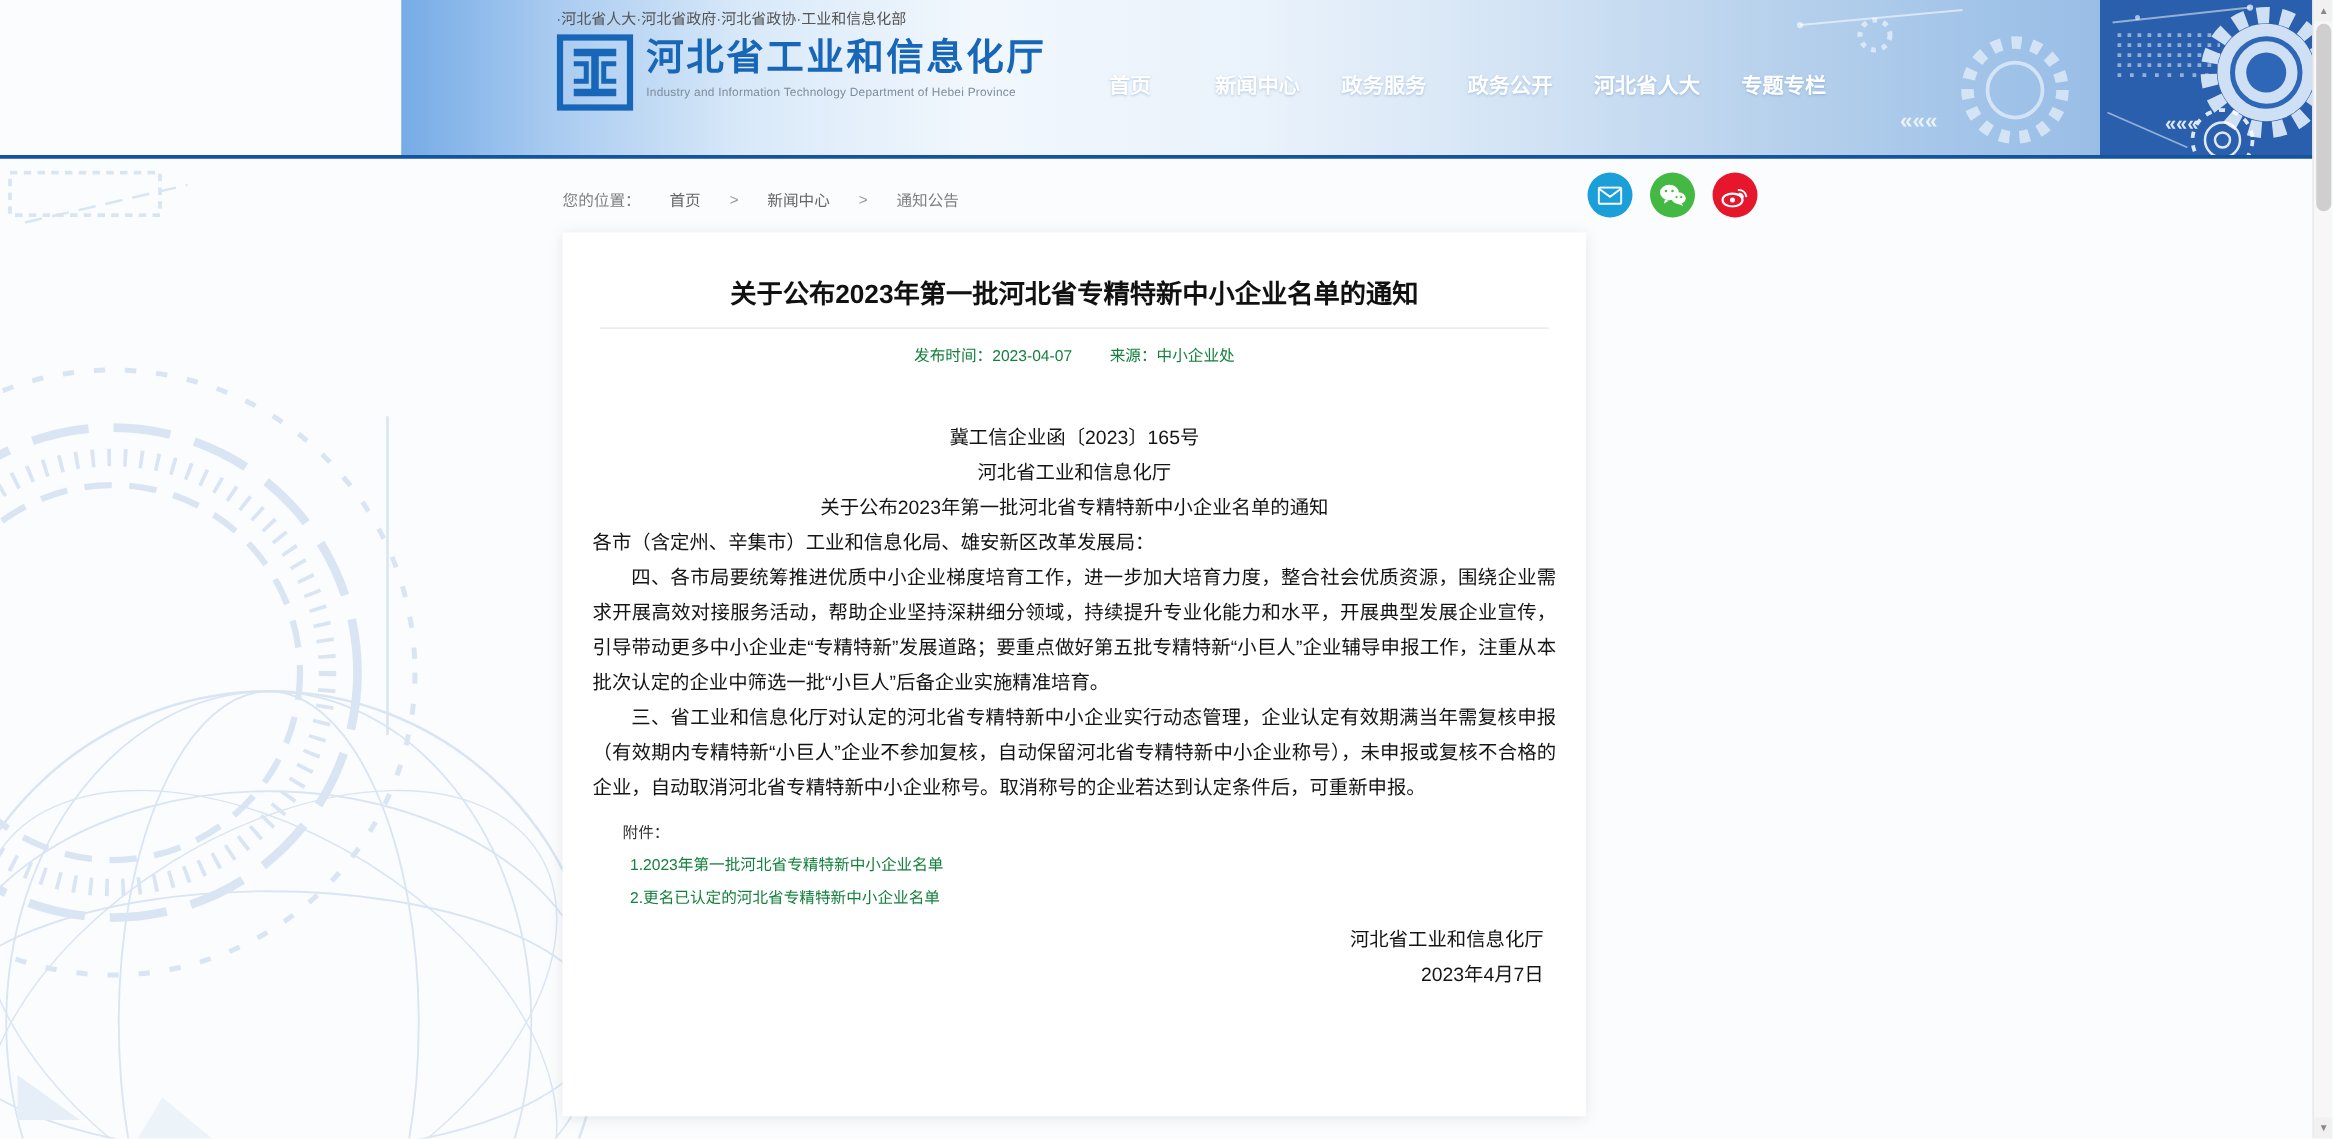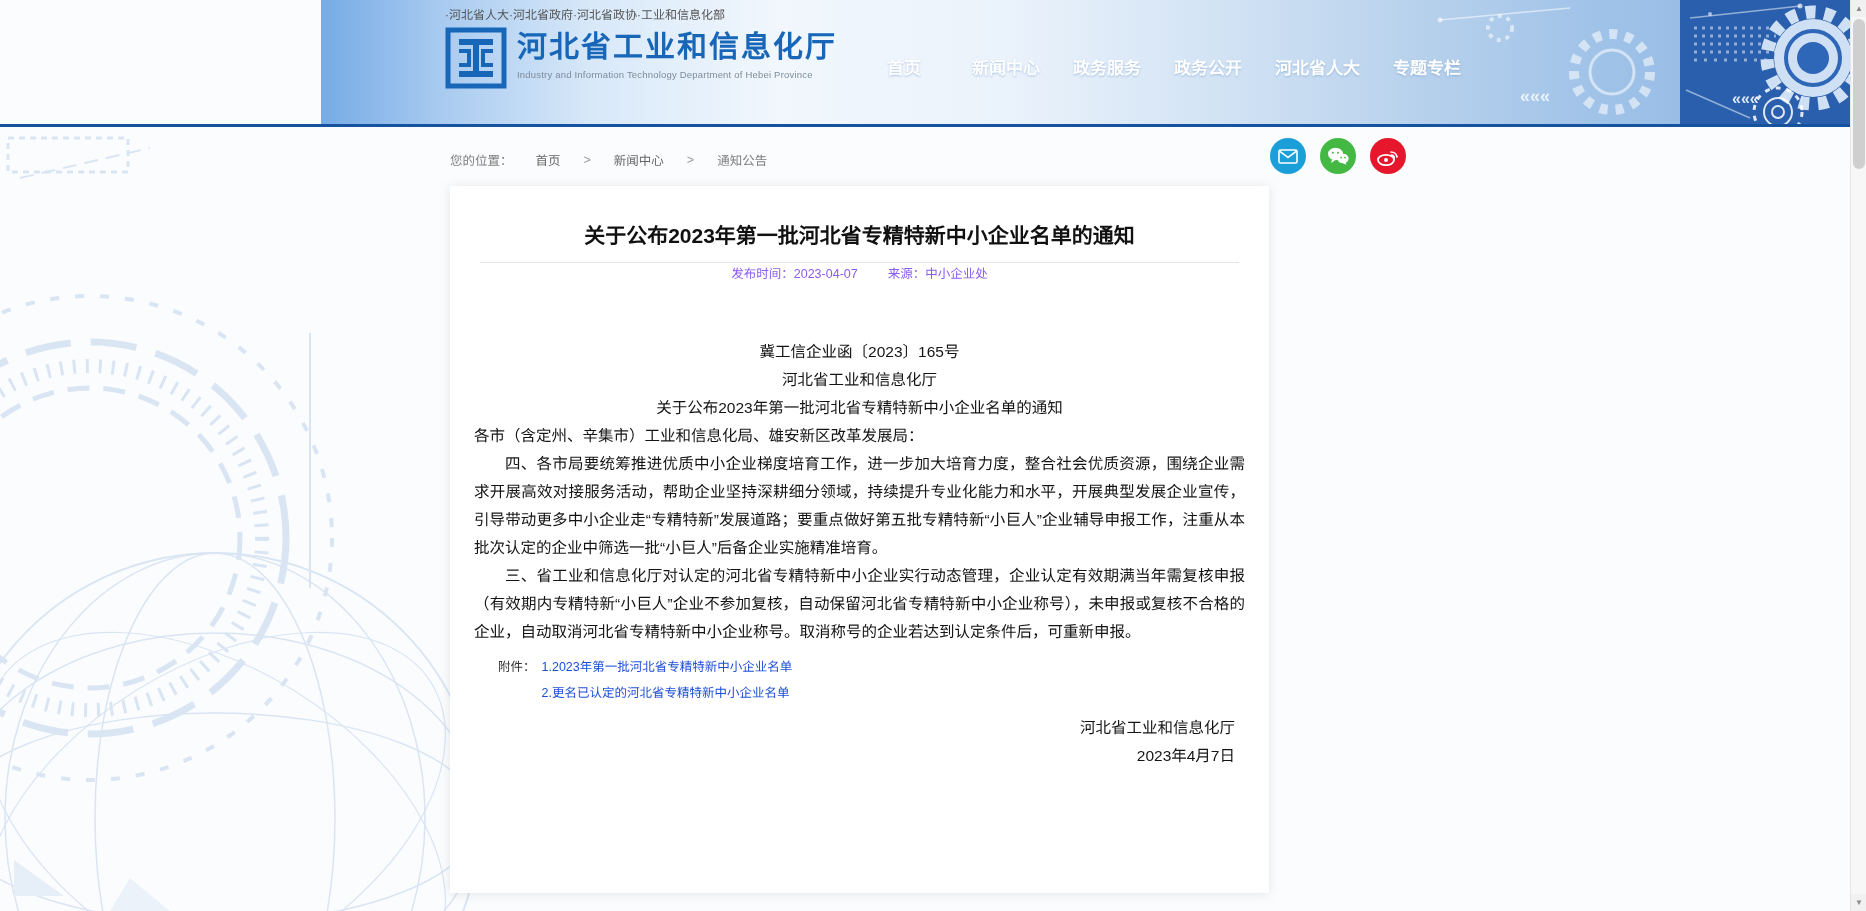--- a/index.html
+++ b/index.html
@@ -36,29 +36,29 @@
   .share-btn { width:36px; height:36px; border-radius:50%; border:none; cursor:pointer; display:flex; align-items:center; justify-content:center; padding:0; }
   .share-email { background:#1a9fd9; }
   .share-wechat { background:#43b843; }
   .share-weibo { background:#e6162d; }
 
   
   .card { position:absolute; left:450px; top:186px; width:819px; height:707px;
           background:#ffffff; box-shadow:0 1px 10px rgba(110,125,140,.18); }
   .art-title { margin:36px 40px 0; text-align:center; font-size:21px; font-weight:bold; color:#111; line-height:28px; }
   .title-div { margin:12px 30px 0; border-bottom:1px solid #e4e4e4; }
-  .art-meta { text-align:center; font-size:12.5px; color:#8b5cf6; }
+  .art-meta { margin-top:11px; text-align:center; font-size:12.5px; color:#15803d; }
   .art-meta .src { margin-left:30px; }
-  .art-body { margin:56px 24px 0; font-size:15.5px; color:#141414; line-height:28px; }
+  .art-body { margin:44px 24px 0; font-size:15.5px; color:#141414; line-height:28px; }
   .art-body p { margin:0; }
   .c { text-align:center; }
   .ind { text-indent:2em; text-align:justify; }
-  .attach { display:flex; margin-top:8px; margin-left:24px; font-size:12.5px; line-height:26px; color:#333; }
+  .attach { display:flex; margin-top:8px; margin-left:24px; font-size:12.5px; line-height:26px; color:#333;flex-direction:column; }
   .attach-items { display:flex; flex-direction:column; margin-left:6px; }
-  .attach a { color:#1d4ed8; text-decoration:none; cursor:pointer; }
+  .attach a { color:#15803d; text-decoration:none; cursor:pointer; }
   .sig { text-align:right; padding-right:10px; margin-top:8px; }
   .sig div { line-height:28px; }
 
   
   .wm { position:absolute; left:0; top:118px; width:470px; height:793px; pointer-events:none; opacity:.65; }
 
   
   .sbar { position:absolute; right:0; top:0; width:16px; height:911px; background:#f7f7f7; border-left:1px solid #e6e6e6; }
   .sbar-btn { position:absolute; left:0; width:16px; height:17px; background:#f1f1f1; color:#8a8a8a;
               font-size:8px; line-height:17px; text-align:center; cursor:pointer; border:none; padding:0; }

